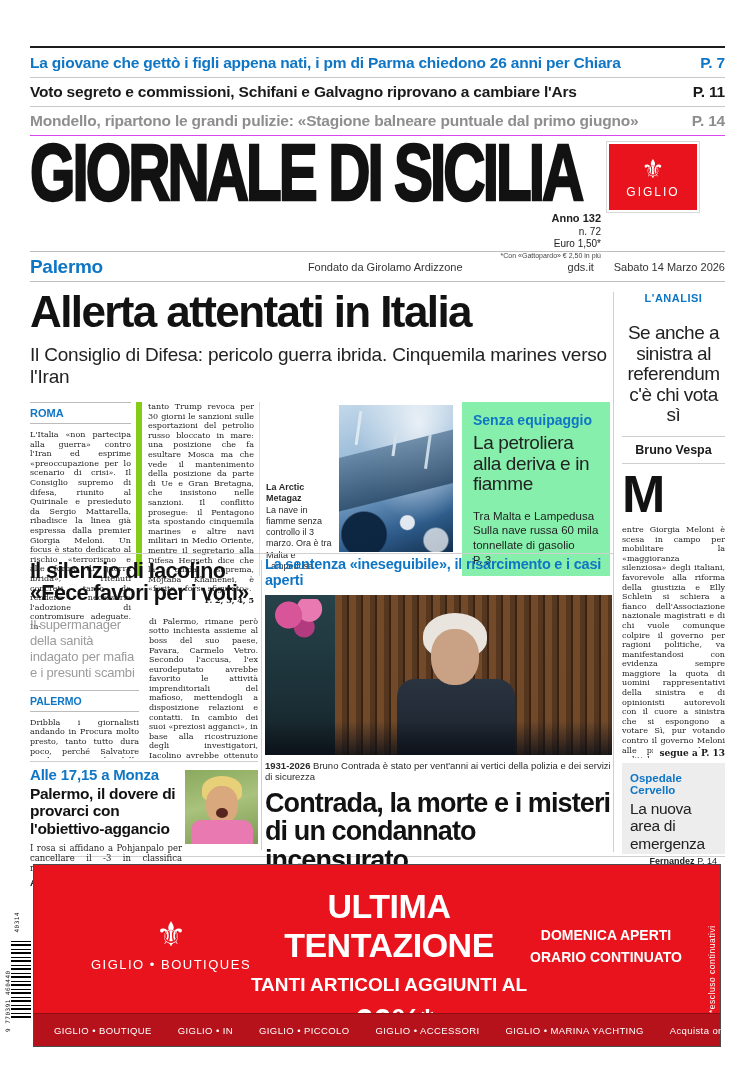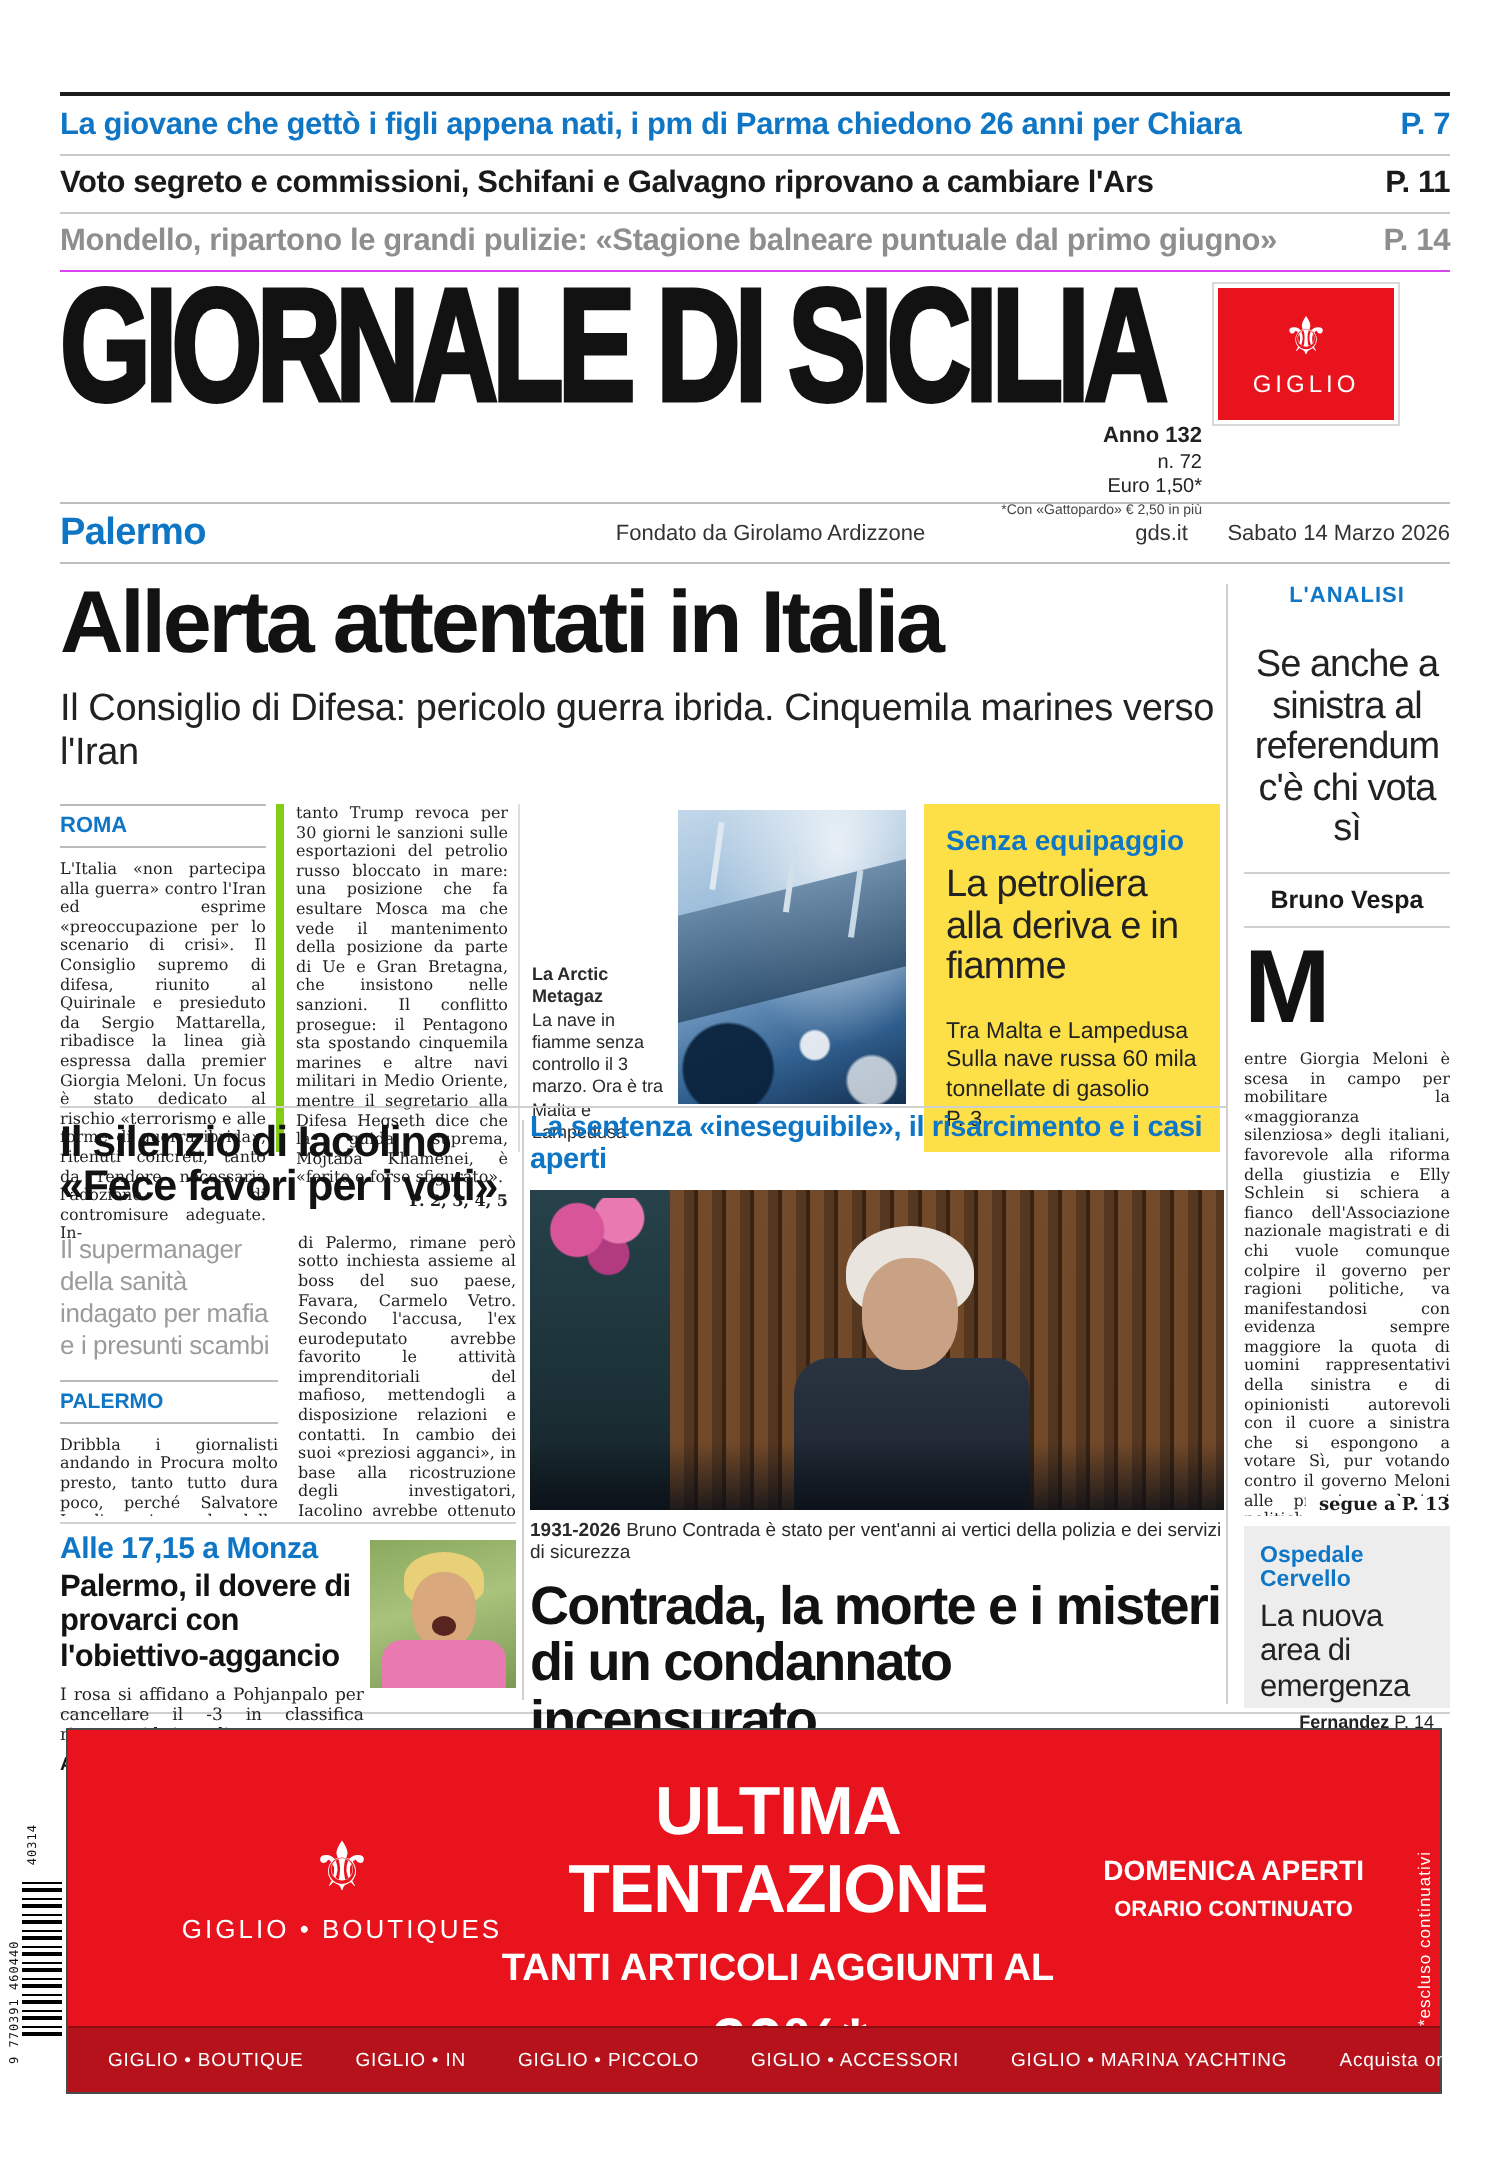--- a/index.html
+++ b/index.html
@@ -55,39 +55,39 @@
   .kicker { color:#0f76c5; font-weight:bold; }
   .body-serif { font-family:"DejaVu Serif", serif; font-size:8px; line-height:1.2; text-align:justify; color:#1f1f1f; }
   .vrule { width:1px; background:#cfcfcf; }
   .hrule { height:1px; background:#cfcfcf; }
 
   
   .lead { left:30px; top:290px; width:582px; }
   .lead-h { font-size:44px; font-weight:900; letter-spacing:-1.6px; line-height:1; color:#121212; cursor:pointer; }
   .lead-sub { font-size:19px; font-weight:400; letter-spacing:-.2px; color:#222; margin-top:10px; }
   .lead-cols { display:flex; gap:6px; margin-top:14px; height:174px; }
-  .lcol-1 { width:112px; border-right:4px solid #84cc16; padding-right:5px; }
+  .lcol-1 { width:112px; border-right:6px solid #84cc16; padding-right:5px; }
   .lcol-2 { width:112px; border-right:1px solid #ddd; padding-right:5px; }
   .kicker-row { border-top:1px solid #bbb; border-bottom:1px solid #bbb; padding:4px 0; font-size:11px; margin-bottom:6px; }
   .lead-pages { display:block; text-align:right; font-weight:bold; margin-top:2px; }
   .lcol-photo { width:190px; position:relative; }
   .ship-photo { position:absolute; right:3px; top:3px; width:114px; height:147px; overflow:hidden;
     background:
       radial-gradient(circle at 22% 88%, rgba(10,35,62,.95) 0 14%, rgba(10,35,62,0) 15%),
       radial-gradient(circle at 60% 80%, rgba(255,255,255,.85) 0 5%, rgba(255,255,255,0) 6%),
       radial-gradient(circle at 85% 92%, rgba(255,255,255,.7) 0 7%, rgba(255,255,255,0) 8%),
       radial-gradient(ellipse at 70% 12%, rgba(255,255,255,.75), rgba(255,255,255,0) 55%),
       linear-gradient(160deg,#c3d8ea 0%,#9dbdd9 30%,#6b95bd 55%,#2f5d8c 78%,#132f4e 100%); }
   .ship-photo::before { content:""; position:absolute; left:-12px; top:38px; width:150px; height:52px;
     background:linear-gradient(180deg,#5d7f9e,#2c4a68); transform:rotate(-14deg); opacity:.85; }
   .ship-photo::after { content:""; position:absolute; left:18px; top:6px; width:3px; height:34px; background:#dde8f0;
     box-shadow:38px 6px 0 #d2e0ec, 72px 14px 0 #c7d8e6; transform:rotate(8deg); }
   .ship-caption { position:absolute; left:0; bottom:4px; width:70px; font-size:9px; line-height:1.25; color:#2a2a2a; }
   .ship-caption b { display:block; font-size:9px; }
-  .lcol-box { width:148px; background:#fde047; padding:10px 11px; display:flex; flex-direction:column; cursor:pointer; }
+  .lcol-box { width:148px; background:#86efac; padding:10px 11px; display:flex; flex-direction:column; cursor:pointer; }
   .box-kicker { font-size:14px; }
   .box-h { font-size:19px; font-weight:400; letter-spacing:-.4px; line-height:1.08; color:#222; margin-top:5px; }
   .box-t { font-size:11.5px; line-height:1.25; color:#222; margin-top:auto; }
   .box-p { font-size:11px; color:#222; margin-top:2px; }
 
   
   .vrule-main { left:613px; top:292px; height:560px; }
   .vrule-mid  { left:261px; top:560px; height:290px; }
   .hrule-1 { left:30px;  top:553px; width:583px; }
   .hrule-2 { left:30px;  top:761px; width:228px; }
@@ -164,21 +164,21 @@
   .ad { left:33px; top:864px; width:688px; height:183px; background:#e8131c; border:1px solid #4a4a4a; color:#fff; cursor:pointer; }
   .ad-logo { position:absolute; left:42px; top:52px; width:190px; text-align:center; }
   .ad-logo .lily { font-family:"DejaVu Sans", sans-serif; font-size:34px; line-height:1; display:block; }
   .ad-logo .ad-logo-name { font-size:13px; letter-spacing:1.5px; margin-top:6px; display:block; }
   .ad-center { position:absolute; left:190px; top:22px; width:330px; text-align:center; }
   .ad-title { font-size:34px; font-weight:900; letter-spacing:-.5px; }
   .ad-sub { font-size:19px; font-weight:bold; margin-top:9px; }
   .ad-disc { font-size:33px; font-weight:900; margin-top:6px; }
   .ad-right { position:absolute; right:38px; top:62px; text-align:center; }
   .ad-r1 { font-size:14px; font-weight:900; }
-  .ad-r2 { font-size:11px; font-weight:bold; margin-top:6px; }
+  .ad-r2 { font-size:14px; font-weight:bold; margin-top:6px; }
   .ad-side { position:absolute; right:3px; top:28px; height:120px; writing-mode:vertical-rl; transform:rotate(180deg);
     font-size:8.5px; letter-spacing:.5px; }
   .ad-strip { position:absolute; left:0; right:0; bottom:0; height:33px; background:#b5121b; border-top:1px solid #8f0e14;
     display:flex; align-items:center; padding:0 20px; font-size:9.5px; letter-spacing:.4px; }
   .ad-strip .brand { margin-right:26px; white-space:nowrap; cursor:pointer; }
   .ad-shop { margin-left:auto; white-space:nowrap; cursor:pointer; }
 </style>
 </head>
 <body>
 

